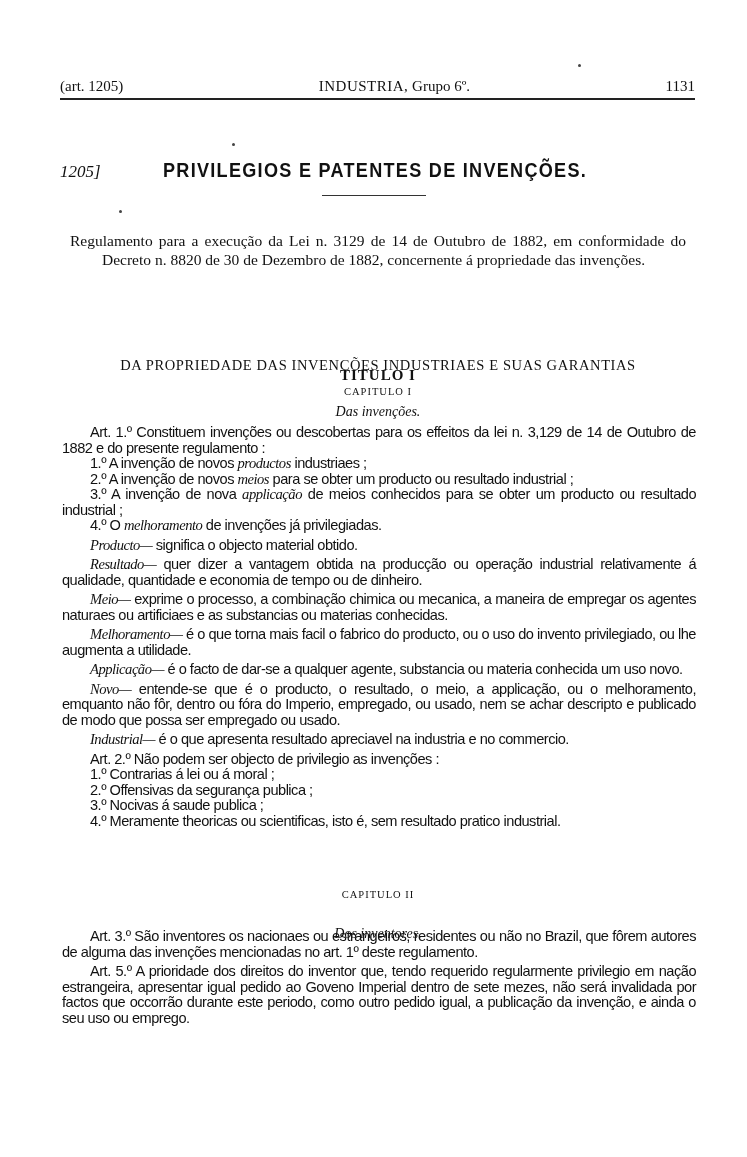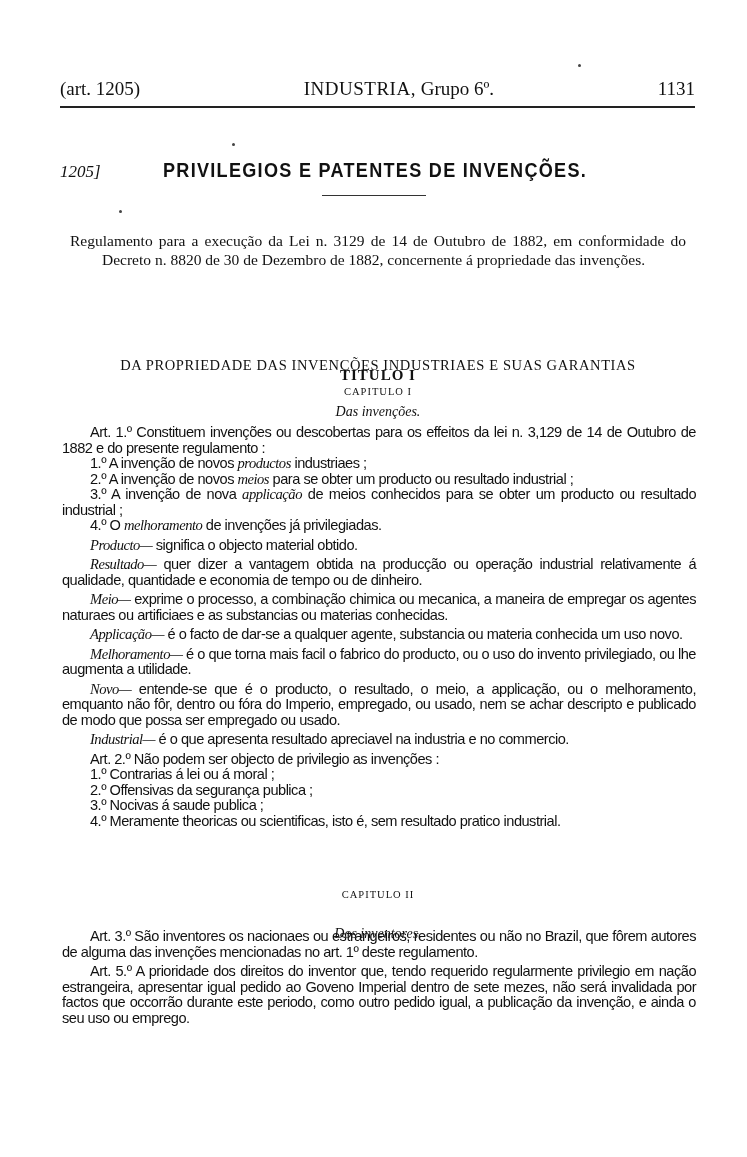--- a/index.html
+++ b/index.html
@@ -1,21 +1,21 @@
 <!DOCTYPE html>
 <html><head>
 <meta charset="utf-8">
 <style>
   html, body { margin: 0; padding: 0; background: #ffffff; }
   body { width: 747px; height: 1157px; position: relative; overflow: hidden;
          font-family: "Liberation Serif", "DejaVu Serif", serif; color: #111; }
   .page { position: absolute; left: 0; top: 0; width: 747px; height: 1157px; }
   .running-head { position: absolute; left: 60px; right: 52px; top: 78px; height: 18px;
-                  font-size: 19px; display: flex; justify-content: space-between; align-items: baseline;
-                  border-bottom: 2px solid #222; padding-bottom: 10px; }
+                  font-size: 15px; display: flex; justify-content: space-between; align-items: baseline;
+                  border-bottom: 2px solid #222; padding-bottom: 2px; }
   .running-head .center b { font-weight: normal; letter-spacing: 0.5px; }
   .section-head { position: absolute; left: 60px; top: 158px; width: 640px; font-size: 20px; }
   .section-head .num { position: absolute; left: 0; top: 4px; font-size: 17px; font-style: italic; }
   .section-head .title { position: absolute; left: 103px; top: 0; font-family: "Liberation Sans", "DejaVu Sans", sans-serif;
                          font-weight: bold; font-size: 21px; letter-spacing: 1.5px; transform: scaleX(0.86); transform-origin: left; white-space: nowrap; }
   .title-rule { position: absolute; left: 322px; top: 195px; width: 104px; height: 1px; background: #333; }
   .intro { position: absolute; left: 60px; top: 221px; width: 636px; font-size: 15.5px; line-height: 19px; text-align: justify; }
   .intro p { margin: 10px; padding-left: 32px; text-indent: -32px; }
   .center-block { position: absolute; left: 60px; width: 636px; text-align: center; }
   .titulo { top: 331px; font-weight: bold; font-size: 15px; letter-spacing: 1px; margin-top: 36px; }
@@ -62,22 +62,22 @@
   <div class="body-block b1">
     <p class="tight">Art. 1.º Constituem invenções ou descobertas para os effeitos da lei n. 3,129 de 14 de Outubro de 1882 e do presente regulamento :</p>
     <p class="tight"><span>1.º A invenção de novos </span><i>productos</i><span> industriaes ;</span></p>
     <p class="tight"><span>2.º A invenção de novos </span><i>meios</i><span> para se obter um producto ou resultado industrial ;</span></p>
     <p class="tight"><span>3.º A invenção de nova </span><i>applicação</i><span> de meios conhecidos para se obter um producto ou resultado industrial ;</span></p>
     <p><span>4.º O </span><i>melhoramento</i><span> de invenções já privilegiadas.</span></p>
 
     <p><i>Producto—</i><span> significa o objecto material obtido.</span></p>
     <p><i>Resultado—</i><span> quer dizer a vantagem obtida na producção ou operação industrial relativamente á qualidade, quantidade e economia de tempo ou de dinheiro.</span></p>
     <p><i>Meio—</i><span> exprime o processo, a combinação chimica ou mecanica, a maneira de empregar os agentes naturaes ou artificiaes e as substancias ou materias conhecidas.</span></p>
+    <p><i>Melhoramento—</i><span> é o que torna mais facil o fabrico do producto, ou o uso do invento privilegiado, ou lhe augmenta a utilidade.</span></p>
     <p><i>Applicação—</i><span> é o facto de dar-se a qualquer agente, substancia ou materia conhecida um uso novo.</span></p>
-    <p><i>Melhoramento—</i><span> é o que torna mais facil o fabrico do producto, ou o uso do invento privilegiado, ou lhe augmenta a utilidade.</span></p>
     <p><i>Novo—</i><span> entende-se que é o producto, o resultado, o meio, a applicação, ou o melhoramento, emquanto não fôr, dentro ou fóra do Imperio, empregado, ou usado, nem se achar descripto e publicado de modo que possa ser empregado ou usado.</span></p>
     <p><i>Industrial—</i><span> é o que apresenta resultado apreciavel na industria e no commercio.</span></p>
 
     <p class="tight">Art. 2.º Não podem ser objecto de privilegio as invenções :</p>
     <p class="tight">1.º Contrarias á lei ou á moral ;</p>
     <p class="tight">2.º Offensivas da segurança publica ;</p>
     <p class="tight">3.º Nocivas á saude publica ;</p>
     <p class="tight">4.º Meramente theoricas ou scientificas, isto é, sem resultado pratico industrial.</p>
   </div>
 

